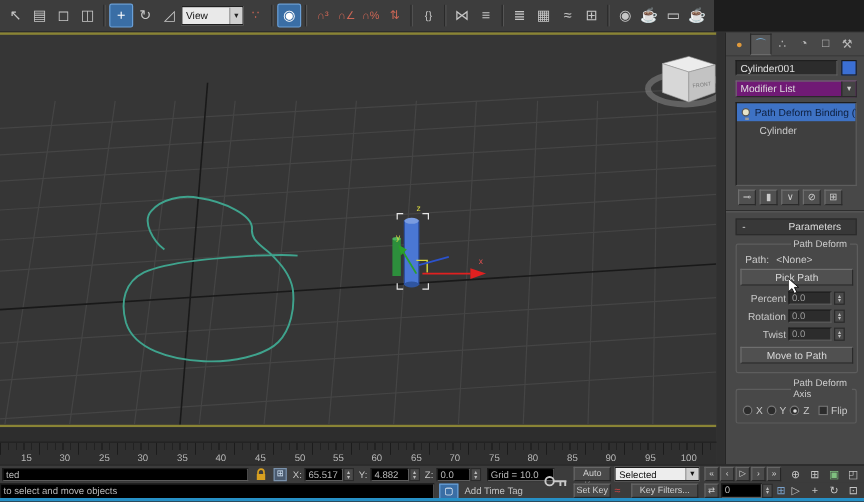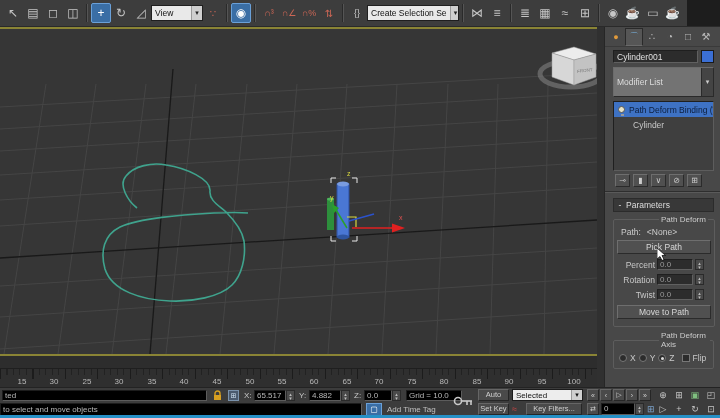--- a/index.html
+++ b/index.html
@@ -34,21 +34,21 @@
             border-left:1px solid #262626; color:#c8c8c8; font-size:8.5px; }
   .ptabs { display:flex; height:20px; align-items:center; padding:0 2px; border-bottom:1px solid #3a3a3a; }
   .ptab { width:18px; height:18px; display:flex; align-items:center; justify-content:center;
           color:#b8b8b8; font-size:10px; }
   .ptab.active { background:#565656; border:1px solid #2a2a2a; border-bottom-color:#6a6a6a; color:#7ab8e8; }
   .ptab.create { color:#e09a3c; font-size:9px; }
   .sunken { background:#2c2c2c; border:1px solid #1f1f1f; border-bottom-color:#606060; border-right-color:#606060; }
   .name-row { display:flex; margin:3px 6px 0 8px; gap:3px; }
   .name-field { flex:1; height:13px; color:#e0e0e0; font-size:8.5px; padding:1px 3px; }
   .swatch { width:13px; height:13px; background:#3b6fd4; border:1px solid #1a1a1a; flex:none; }
-  .modlist { display:flex; margin:4px 6px 0 8px; height:30px; background:#737373;
+  .modlist { display:flex; margin:4px 6px 0 8px; height:14px; background:#701a75;
              border:1px solid #6c6c6c; border-bottom-color:#2a2a2a; border-right-color:#2a2a2a; align-items:center; }
   .modlist .mtext { flex:1; padding:0 3px; color:#ddd; }
   .modlist .carrow { width:12px; height:100%; background:#444; border-left:1px solid #2a2a2a;
                      display:flex; align-items:center; justify-content:center; font-size:7px; color:#ccc; }
   .stack { margin:4px 6px 0 8px; height:70px; background:#3f3f3f; border:1px solid #1f1f1f;
            border-bottom-color:#5d5d5d; border-right-color:#5d5d5d; overflow:hidden; }
   .srow { height:15px; display:flex; align-items:center; padding-left:4px; gap:4px; }
   .srow.sel { background:#3e72c4; color:#0d1e3c; }
   .bulb { width:7px; height:7px; border-radius:50%; background:#e8e4c8; border:1px solid #555;
           position:relative; flex:none; }
@@ -57,21 +57,21 @@
   .srow:not(.sel) .slabel { padding-left:15px; color:#c8c8c8; }
   .stackbar { display:flex; gap:3px; margin:3px 6px 0 10px; align-items:center; }
   .sbtn { width:15px; height:13px; background:#505050; border:1px solid #6e6e6e;
           border-bottom-color:#2b2b2b; border-right-color:#2b2b2b; color:#ccc; font-size:8px;
           display:flex; align-items:center; justify-content:center; }
   .pdivider { height:2px; margin:4px 0 0 0; border-top:1px solid #2e2e2e; border-bottom:1px solid #5a5a5a; }
 
   .rollout-h { margin:5px 6px 0 8px; height:14px; background:#383838; border:1px solid #2b2b2b;
                display:flex; align-items:center; color:#ddd; }
   .rollout-h .minus { width:12px; text-align:center; }
-  .rollout-h .rtitle { flex:1; text-align:left; padding-right:12px; }
+  .rollout-h .rtitle { flex:1; text-align:right; padding-right:12px; }
   .rbody { margin:3px 6px 0 8px; }
   fieldset { border:1px solid #5d5d5d; border-radius:2px; padding:2px 3px 4px 3px; margin-bottom:4px; }
   legend { font-size:8px; color:#ccc; padding:0 2px;margin-left:42px; }
   .pathline { display:flex; gap:6px; padding:1px 2px 3px 4px; color:#ccc; }
   .btn3d { display:block; width:94px; height:14px; margin:0 auto 3px auto; background:#505050;
            border:1px solid #6e6e6e; border-bottom-color:#2b2b2b; border-right-color:#2b2b2b;
            color:#d8d8d8; font-size:8.5px; text-align:center; line-height:12px; position:relative; }
   .prow { display:flex; align-items:center; gap:2px; height:15px; padding-right:2px; }
   .plabel { width:38px; text-align:right; color:#c8c8c8; }
   .pfield { width:36px; height:11px; background:#2c2c2c; border:1px solid #1f1f1f;
@@ -141,24 +141,20 @@
     <span class="tbi red">∵</span>
     <span class="sep"></span>
     <span class="tbi active">◉</span>
     <span class="sep"></span>
     <span class="tbi red small">∩³</span>
     <span class="tbi red small">∩∠</span>
     <span class="tbi red small">∩%</span>
     <span class="tbi red">⇅</span>
     <span class="sep"></span>
     <span class="tbi small">{}</span>
-    <span class="combo" style="width:92px">
-      <span class="ctext">Create Selection Se</span>
-      <span class="carrow">▾</span>
-    </span>
     <span class="sep"></span>
     <span class="tbi">⋈</span>
     <span class="tbi">≡</span>
     <span class="sep"></span>
     <span class="tbi">≣</span>
     <span class="tbi">▦</span>
     <span class="tbi">≈</span>
     <span class="tbi">⊞</span>
     <span class="sep"></span>
     <span class="tbi">◉</span>

